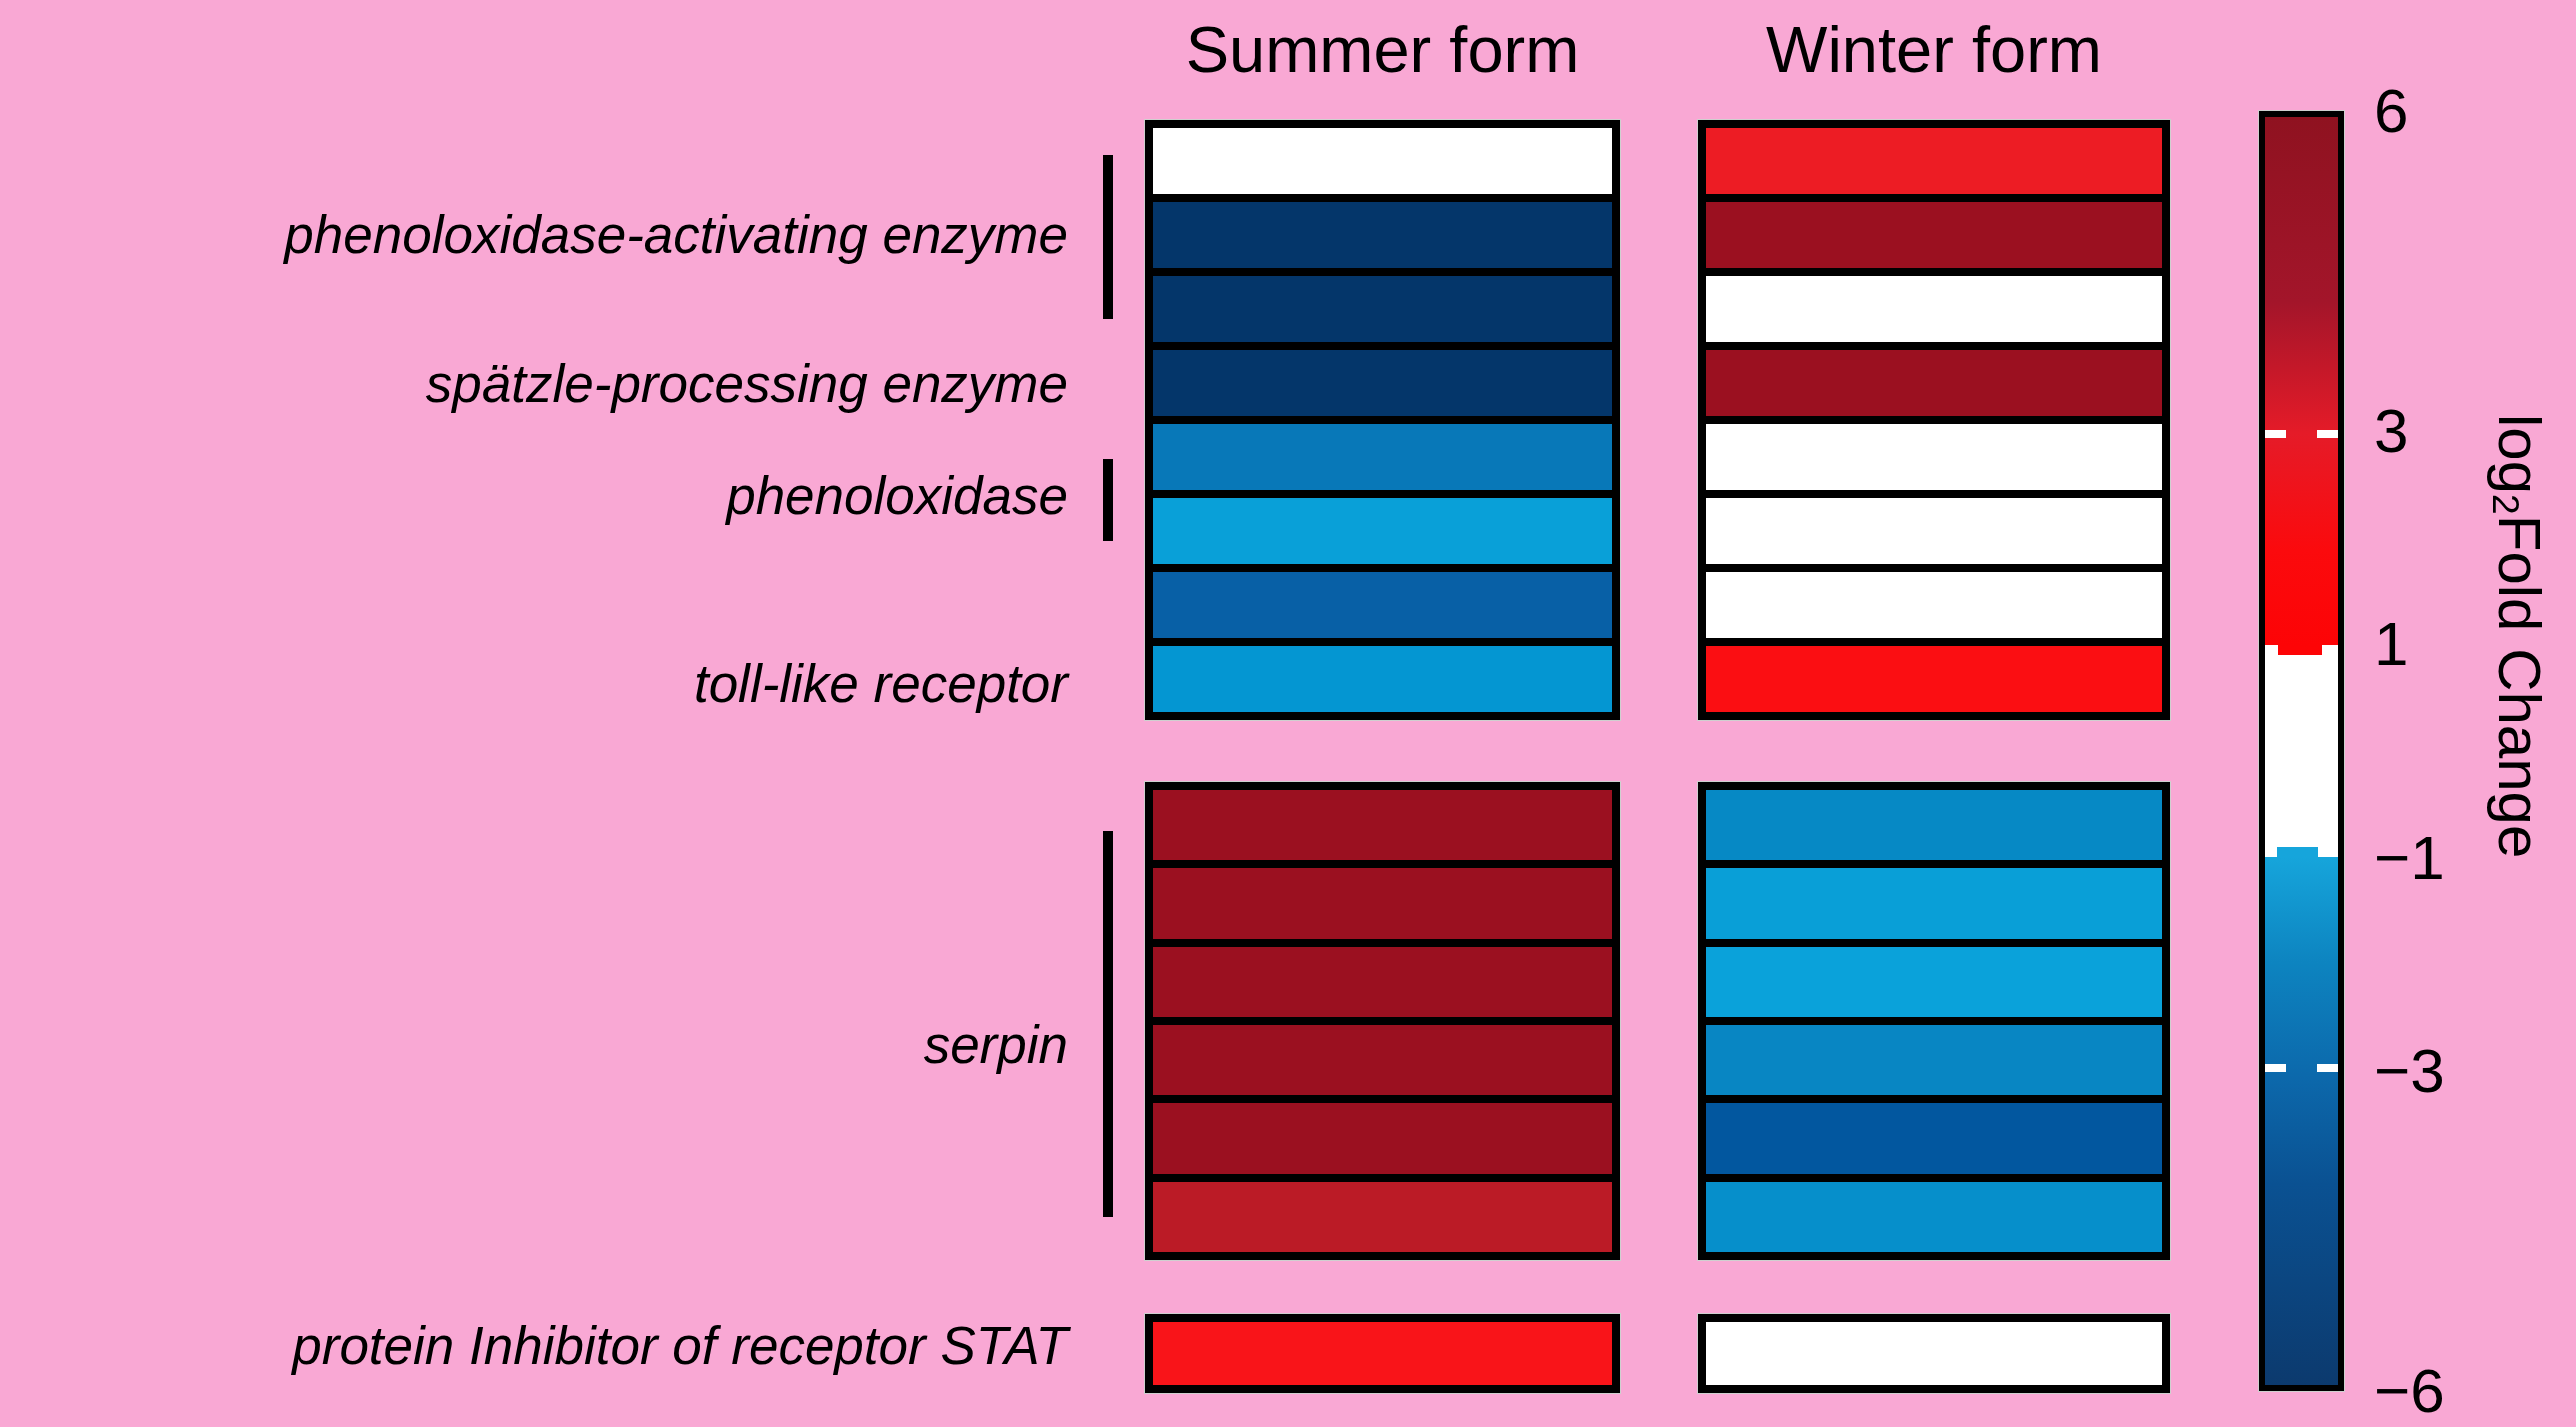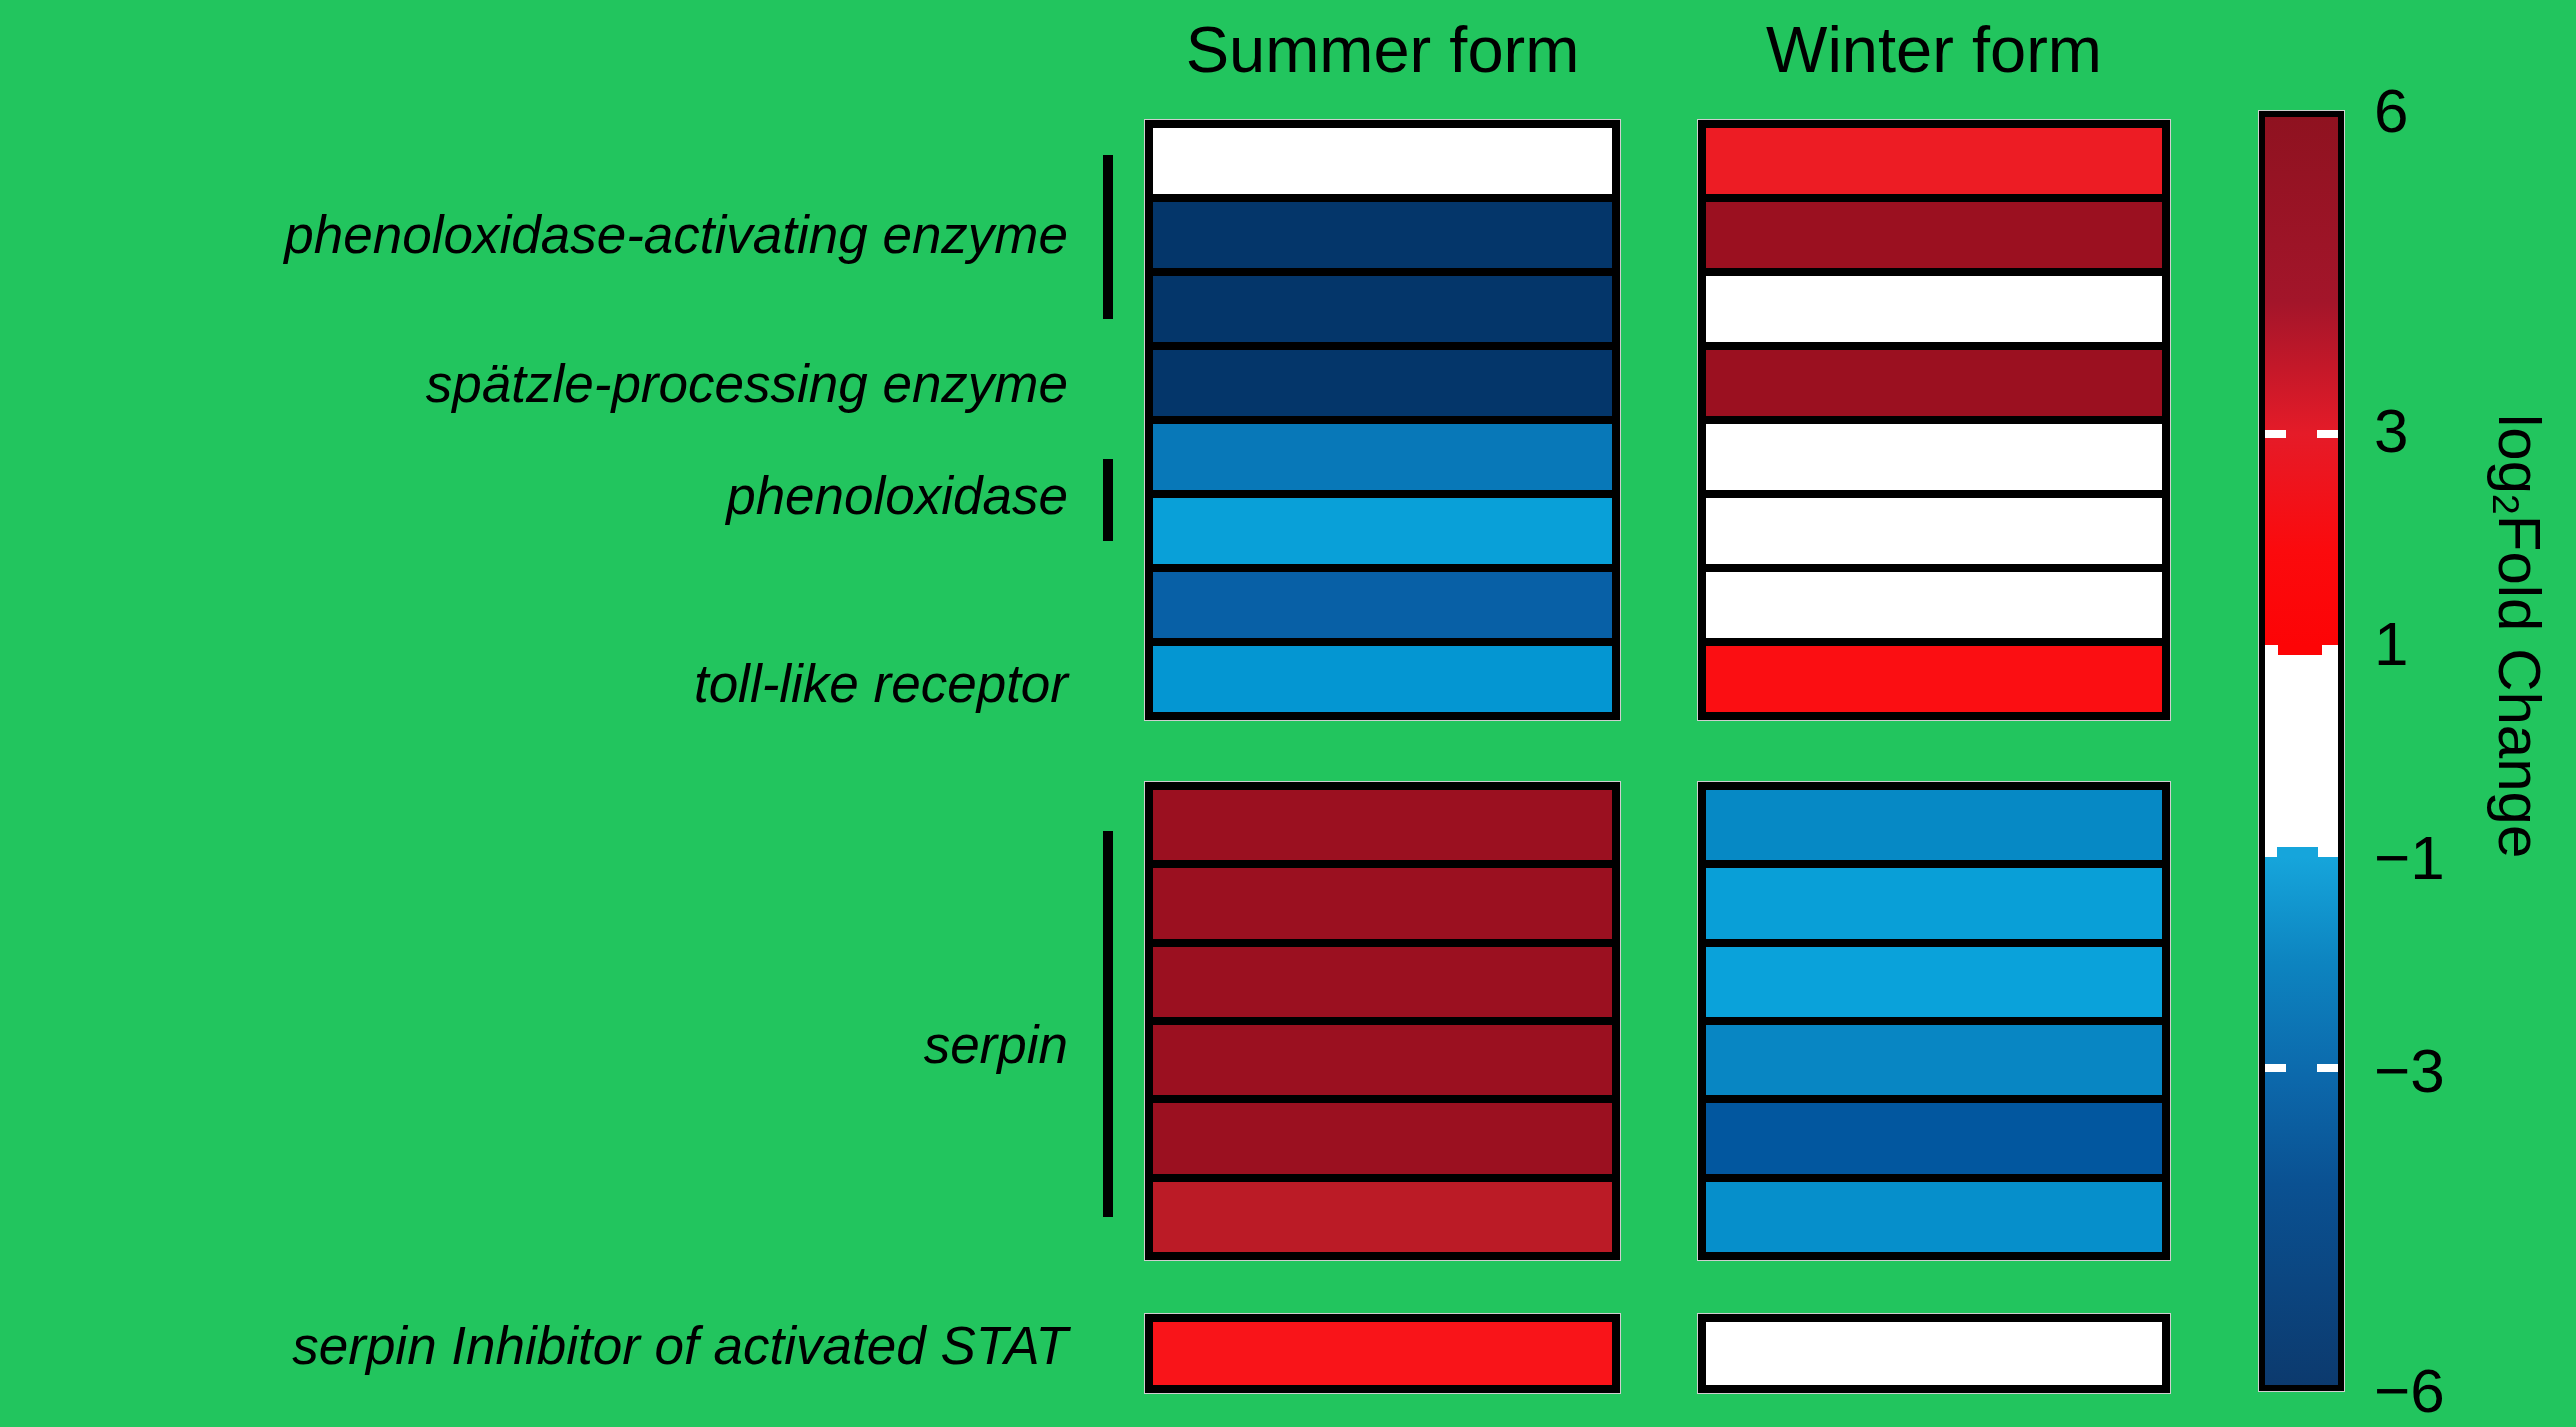--- a/index.html
+++ b/index.html
@@ -1,19 +1,19 @@
 <!DOCTYPE html>
 <html style="font-size:12.7px"><head>
 <meta charset="utf-8">
 <style>
   html,body{margin:0;padding:0;background:#ffffff;}
   body{width:2576px;height:1428px;position:relative;font-family:"Liberation Sans",sans-serif;color:#000;}
   *{box-sizing:border-box;}
 
-  .canvas{position:absolute;left:0;top:0;width:2576px;height:1428px;background:#22c55e;}
+  .canvas{position:absolute;left:0;top:0;width:2576px;height:1428px;background:#f9a8d4;}
 
   
   .col-header{position:absolute;top:9.5px;height:79px;line-height:79px;
     font-size:65px;text-align:center;white-space:nowrap;}
   #hdr-summer{left:1145px;width:475px;}
   #hdr-winter{left:1698px;width:472px;}
 
   
   .rowlabel{position:absolute;left:8px;width:1060px;height:73px;line-height:73px;
     font-size:53px;font-style:italic;text-align:right;white-space:nowrap;}
@@ -71,21 +71,21 @@
 <div class="canvas" id="canvas">
 
   <div class="col-header" id="hdr-summer">Summer form</div>
   <div class="col-header" id="hdr-winter">Winter form</div>
 
   <div class="rowlabel" id="lbl-pae">phenoloxidase-activating enzyme</div>
   <div class="rowlabel" id="lbl-spe">spätzle-processing enzyme</div>
   <div class="rowlabel" id="lbl-po">phenoloxidase</div>
   <div class="rowlabel" id="lbl-tlr">toll-like receptor</div>
   <div class="rowlabel" id="lbl-serpin">serpin</div>
-  <div class="rowlabel" id="lbl-pias">serpin Inhibitor of activated STAT</div>
+  <div class="rowlabel" id="lbl-pias">protein Inhibitor of receptor STAT</div>
 
   <div class="bracket" id="bk-pae"></div>
   <div class="bracket" id="bk-po"></div>
   <div class="bracket" id="bk-serpin"></div>
 
   <div class="block" id="b1s">
       <div class="cell" style="background: rgb(255, 255, 255);"></div>
       <div class="cell" style="background: rgb(4, 54, 106);"></div>
       <div class="cell" style="background: rgb(4, 54, 106);"></div>
       <div class="cell" style="background: rgb(4, 54, 106);"></div>

